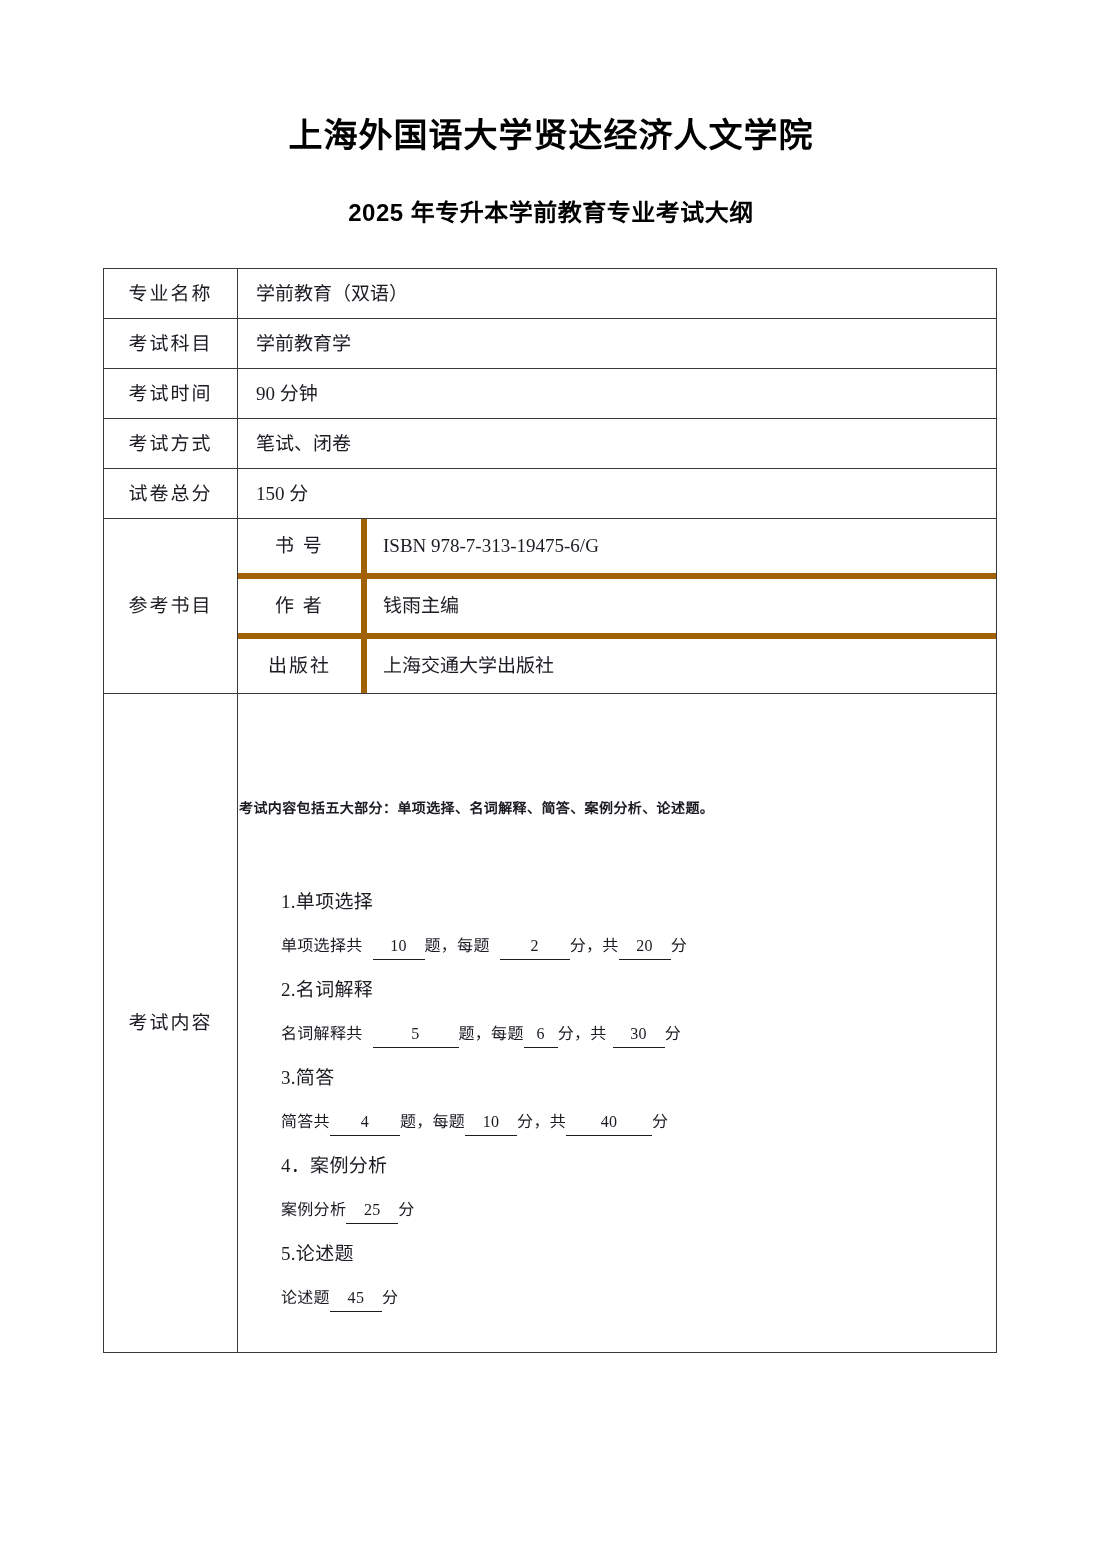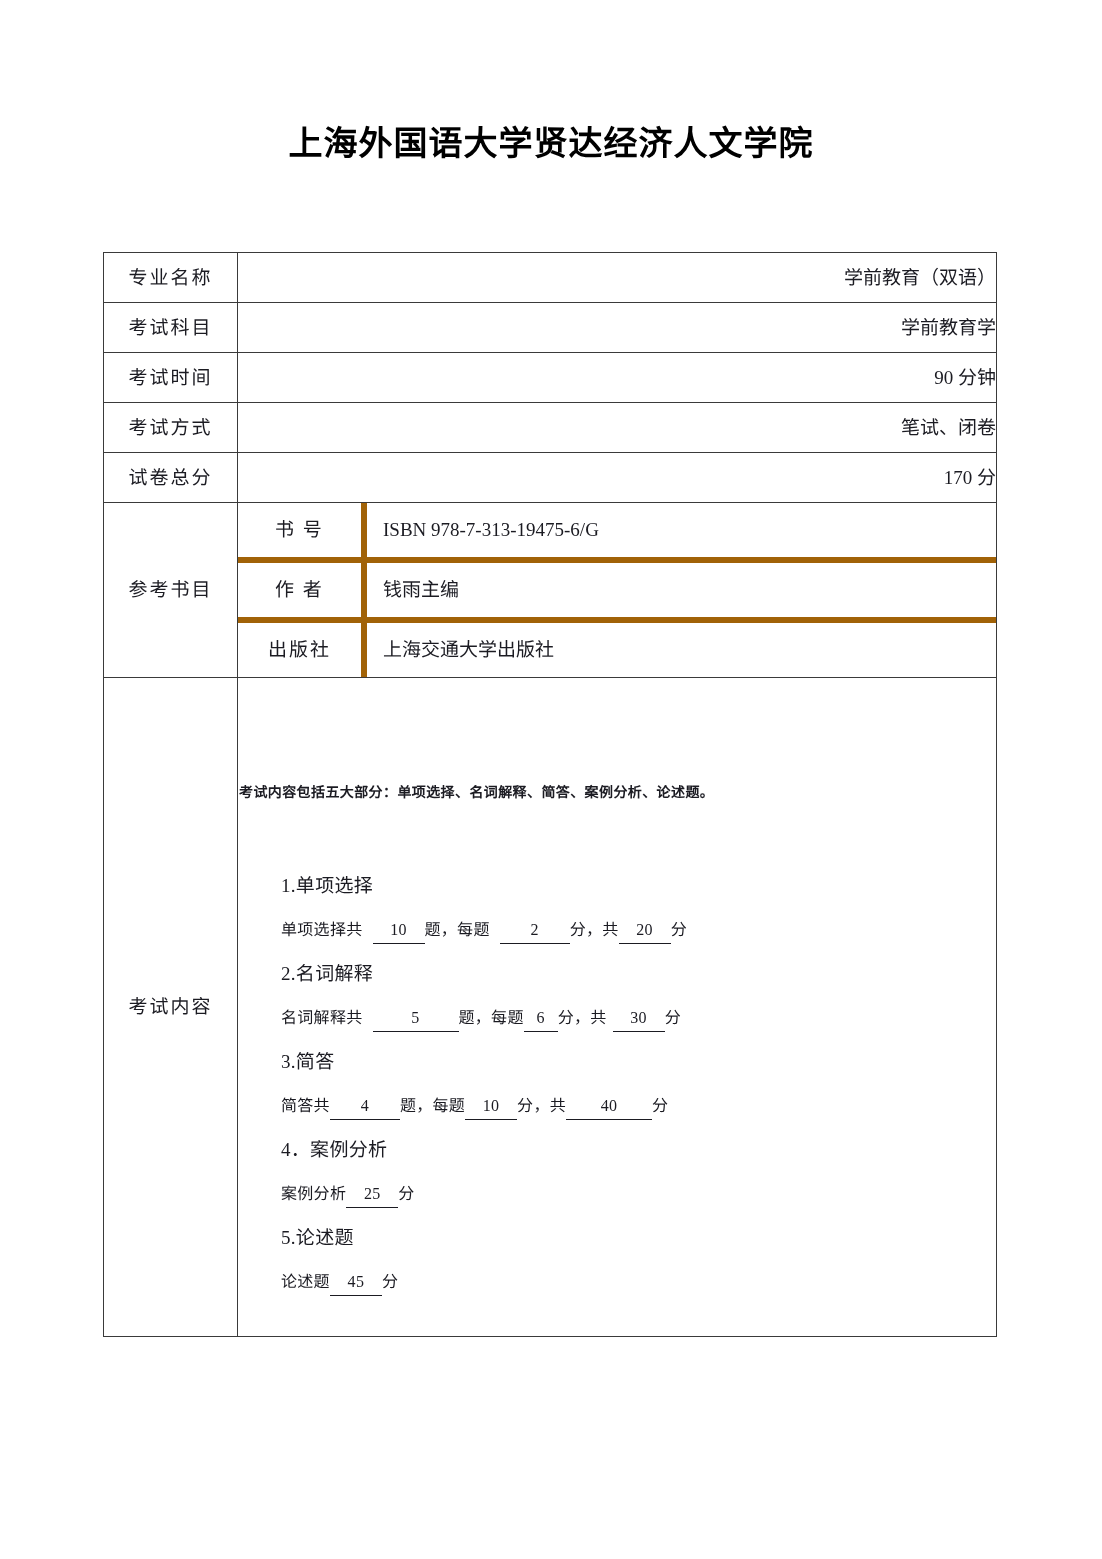--- a/index.html
+++ b/index.html
@@ -27,38 +27,38 @@
   .title-block {
     padding-top: 112px;
     text-align: center;
   }
   .doc-title {
     font-family: "Liberation Sans", "DejaVu Sans", sans-serif;
     font-size: 34px;
     font-weight: bold;
     letter-spacing: 1px;
     line-height: 46px;
-    margin: 8px;
+    margin: 0;
     color: #000;
   }
   .doc-subtitle {
     font-family: "Liberation Sans", "DejaVu Sans", sans-serif;
     font-size: 24px;
     font-weight: bold;
     letter-spacing: 0.5px;
     line-height: 34px;
     margin: 38px 0 0 0;
     color: #000;
   }
 
   
   .outline-table {
     position: absolute;
     left: 103px;
-    top: 252px;
+    top: 268px;
     width: 894px;
     border-collapse: collapse;
     table-layout: fixed;
   }
   .outline-table td {
     border: 1px solid #3a3a3a;
     vertical-align: middle;
     font-size: 19px;
     line-height: 28px;
     color: #1b1b22;
@@ -66,21 +66,21 @@
   }
   .col-label  { width: 134px; }
   .col-sublabel { width: 126px; }
 
   td.label-cell {
     text-align: center;
     letter-spacing: 2px;
     height: 49px;
   }
   td.value-cell {
-    text-align: right;
+    text-align: left;
     padding-left: 18px;
     height: 49px;
   }
   td.sub-label-cell {
     text-align: center;
     letter-spacing: 2px;
     height: 54px;
   }
   td.sub-value-cell {
     text-align: left;
@@ -154,20 +154,21 @@
   .sp-sm { display: inline-block; width: 6px; }
   .sp-md { display: inline-block; width: 10px; }
 </style>
 </head>
 <body>
 
 <div class="page">
 
   <div class="title-block">
     <h1 class="doc-title">上海外国语大学贤达经济人文学院</h1>
+    <h2 class="doc-subtitle">2025 年专升本学前教育专业考试大纲</h2>
   </div>
 
   <table class="outline-table">
     <colgroup>
       <col class="col-label">
       <col class="col-sublabel">
       <col>
     </colgroup>
     <tbody>
 
@@ -186,21 +187,21 @@
         <td class="value-cell" colspan="2">90 分钟</td>
       </tr>
 
       <tr>
         <td class="label-cell">考试方式</td>
         <td class="value-cell" colspan="2">笔试、闭卷</td>
       </tr>
 
       <tr>
         <td class="label-cell">试卷总分</td>
-        <td class="value-cell" colspan="2">170 分</td>
+        <td class="value-cell" colspan="2">150 分</td>
       </tr>
 
       <tr>
         <td class="rowspan-label">参考书目</td>
         <td class="nested-wrap" colspan="2">
           <table class="nested">
             <colgroup>
               <col style="width:126px">
               <col>
             </colgroup>

